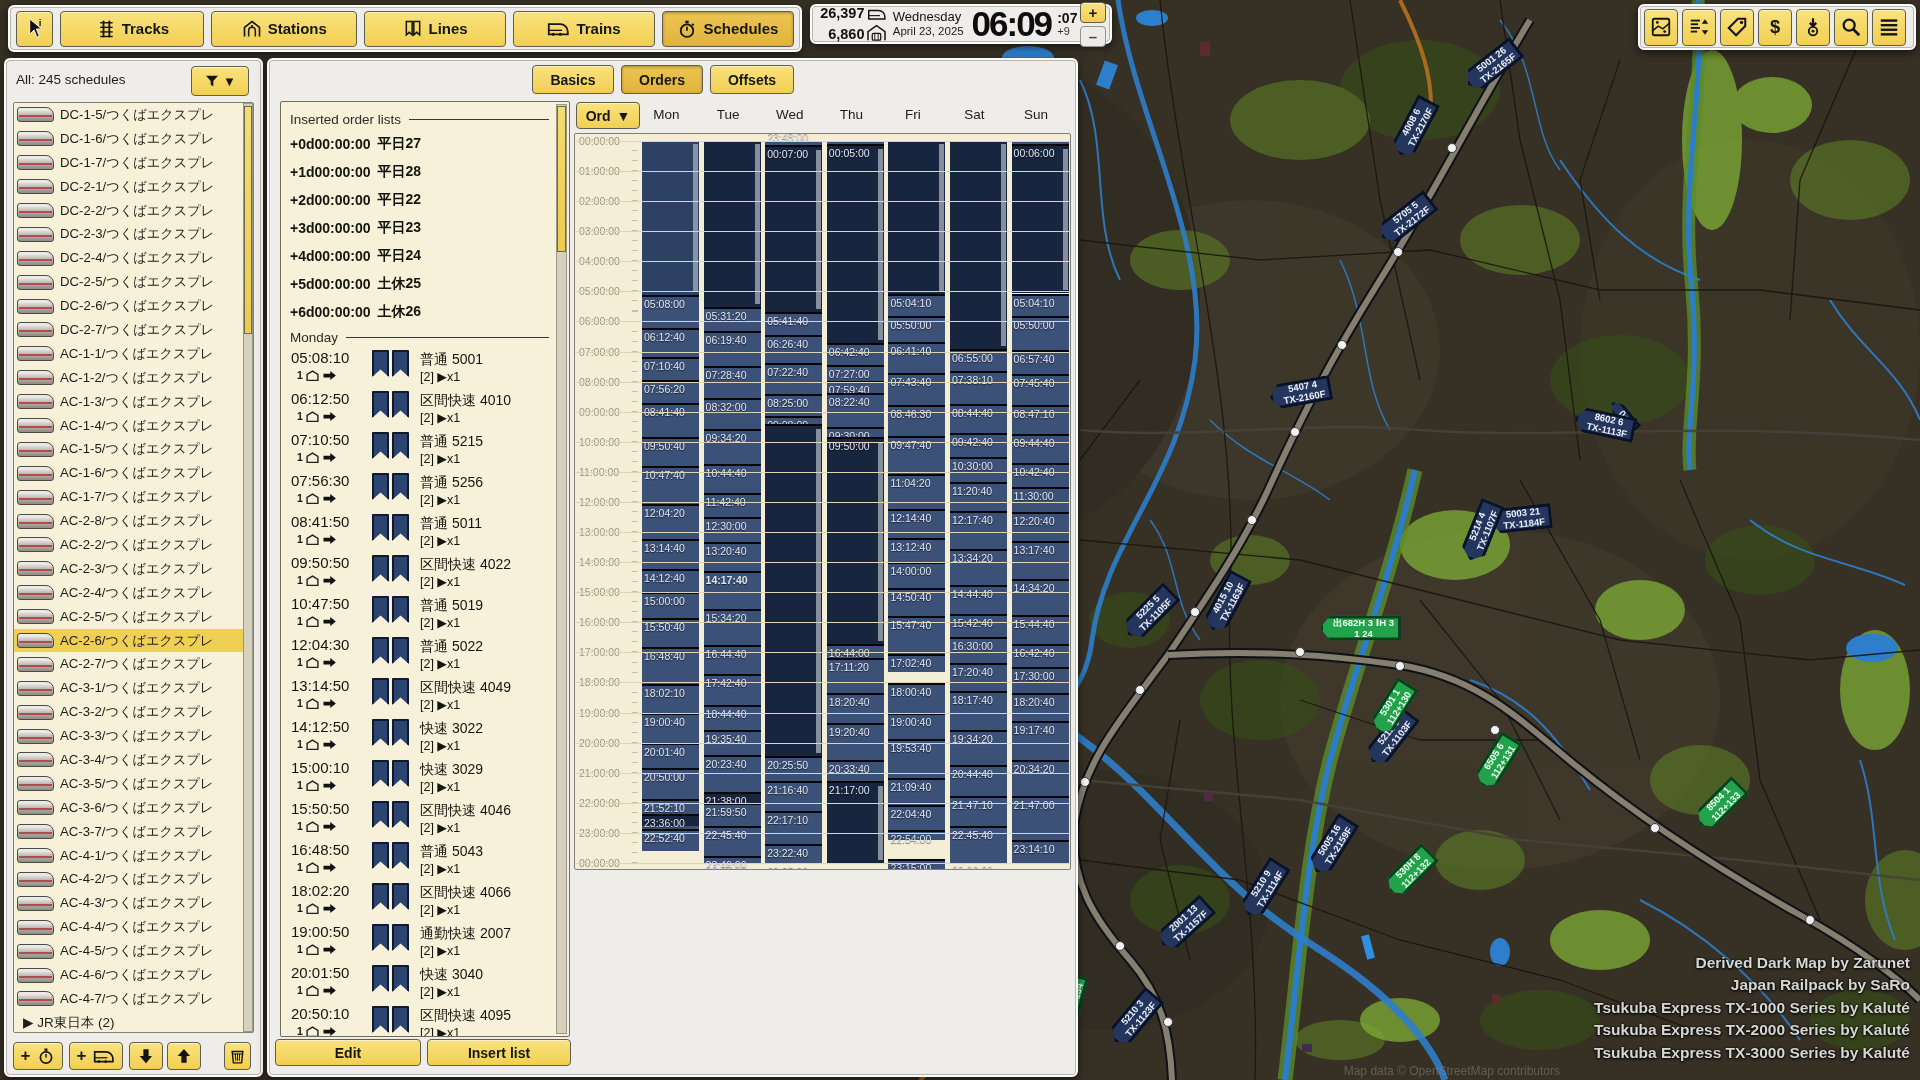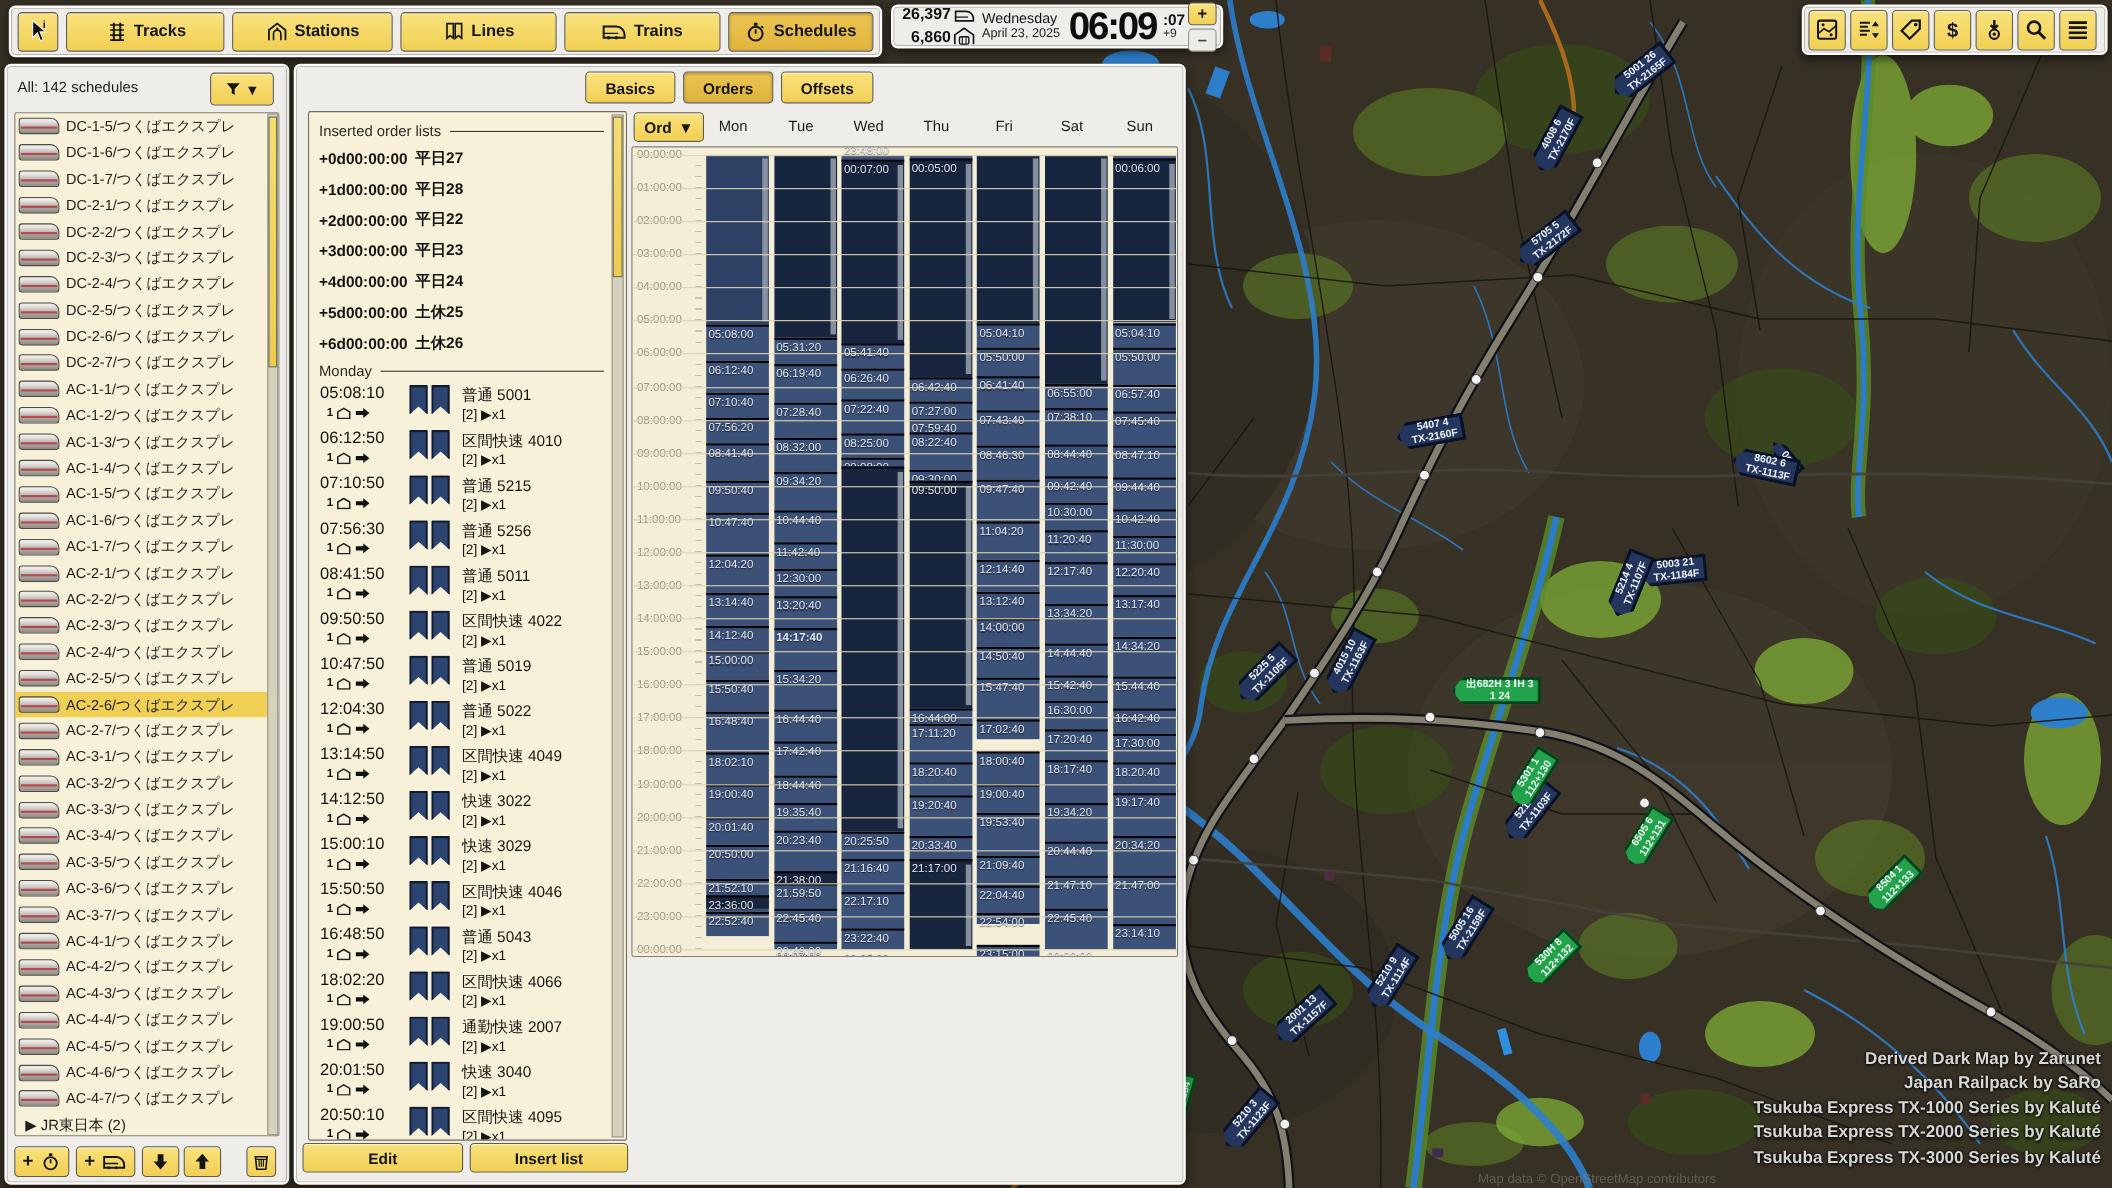--- a/index.html
+++ b/index.html
@@ -535,21 +535,21 @@
               <line x1="3" y1="10" x2="21" y2="10"></line>
               <line x1="3" y1="15" x2="21" y2="15"></line>
               <line x1="3" y1="20" x2="21" y2="20"></line>
             </g>
           </svg>
         </span>
       </div>
   </div>
 
   <div id="sidebar" class="panel">
-    <div id="side-header">All: 142 schedules</div>
+    <div id="side-header">All: 245 schedules</div>
     <div id="filter-btn" class="ybtn">
       <span>
           <svg viewBox="0 0 24 24" width="16" height="16">
             <path d="M3 4 H21 L14 12 V20 L10 17.5 V12 Z" fill="#151515"></path>
           </svg>
         </span>
       <span>▼</span>
     </div>
     <div id="side-list">
         <div class="side-item">
@@ -651,21 +651,21 @@
         <div class="side-item">
           <div class="train-thumb">
             <div class="train-stripe"></div>
           </div>
           <span class="side-label">AC-1-7/つくばエクスプレ</span>
         </div>
         <div class="side-item">
           <div class="train-thumb">
             <div class="train-stripe"></div>
           </div>
-          <span class="side-label">AC-2-1/つくばエクスプレ</span>
+          <span class="side-label">AC-2-8/つくばエクスプレ</span>
         </div>
         <div class="side-item">
           <div class="train-thumb">
             <div class="train-stripe"></div>
           </div>
           <span class="side-label">AC-2-2/つくばエクスプレ</span>
         </div>
         <div class="side-item">
           <div class="train-thumb">
             <div class="train-stripe"></div>

